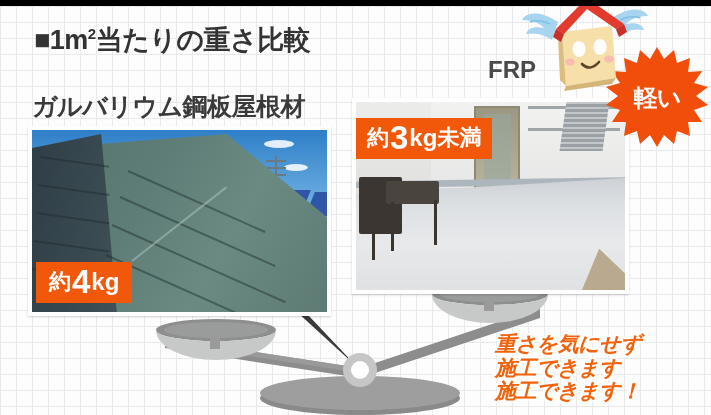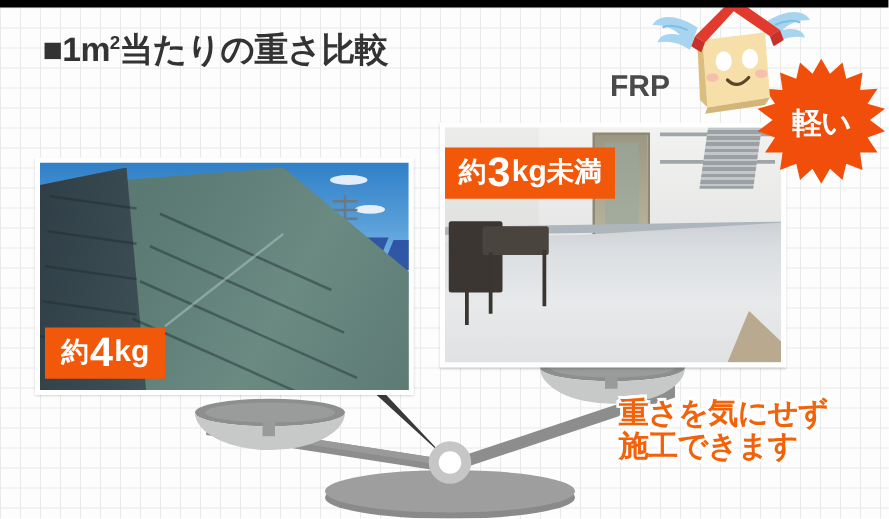--- a/index.html
+++ b/index.html
@@ -116,26 +116,27 @@
   }
 
   
   #mascot{position:absolute;left:520px;top:-4px;width:130px;height:96px;z-index:50;}
 
   
   #scale{position:absolute;left:110px;top:280px;width:470px;height:135px;z-index:15;}
 
   
   .caption{
-    position:absolute;left:495px;top:318px;z-index:40;
-    color:#f2620a;font-size:24px;font-weight:bold;line-height:1.12;
+    position:absolute;left:495px;top:332px;z-index:40;
+    color:#f2620a;font-size:21px;font-weight:bold;line-height:1.12;
     letter-spacing:-0.5px;white-space:nowrap;
     text-shadow:
       -2px -2px 0 #fff, 2px -2px 0 #fff, -2px 2px 0 #fff, 2px 2px 0 #fff,
       -2px 0 0 #fff, 2px 0 0 #fff, 0 -2px 0 #fff, 0 2px 0 #fff;
+    font-style: italic;
   }
   .caption div{margin:0;padding:0;}
 </style>
 </head>
 <body>
 
 <div id="stage">
 
   <div class="topbar"></div>
 
@@ -226,20 +227,21 @@
       <polygon points="250,90 246,86 176,22 182,18" fill="#3a3a3a"></polygon>
       <circle cx="250" cy="90" r="17" fill="#c6c6c6"></circle>
       <circle cx="250" cy="90" r="9" fill="#ffffff"></circle>
     </g>
   </svg>
 
   <div class="title">
     <span>■</span><span>1m</span><sup>2</sup><span>当たりの重さ比較</span>
   </div>
 
+  <div class="label-left">ガルバリウム鋼板屋根材</div>
   <div class="label-right">FRP</div>
 
   <div class="badge" id="badge-left">
     <span class="kj">約</span>
       <span class="num">4</span>
       <span class="unit">kg</span>
   </div>
 
   <div class="badge" id="badge-right">
     <span class="kj">約</span>
@@ -284,15 +286,16 @@
   <div id="starburst">
     <svg viewBox="0 0 104 104" width="104" height="104">
       <polygon fill="#f04e0a" points="52,1 59,13 69,4 72,17 85,12 83,26 97,25 89,37 103,41 91,50 103,59 89,64 97,76 83,76 85,90 72,85 69,98 59,89 52,101 45,89 35,98 32,85 19,90 21,76 7,76 15,64 1,59 13,50 1,41 15,37 7,25 21,26 19,12 32,17 35,4 45,13"></polygon>
     </svg>
     <div class="burst-label">軽い</div>
   </div>
 
   <div class="caption">
     <div>重さを気にせず</div>
     <div>施工できます</div>
+    <div>施工できます！</div>
   </div>
 
 </div>
 
 </body></html>

